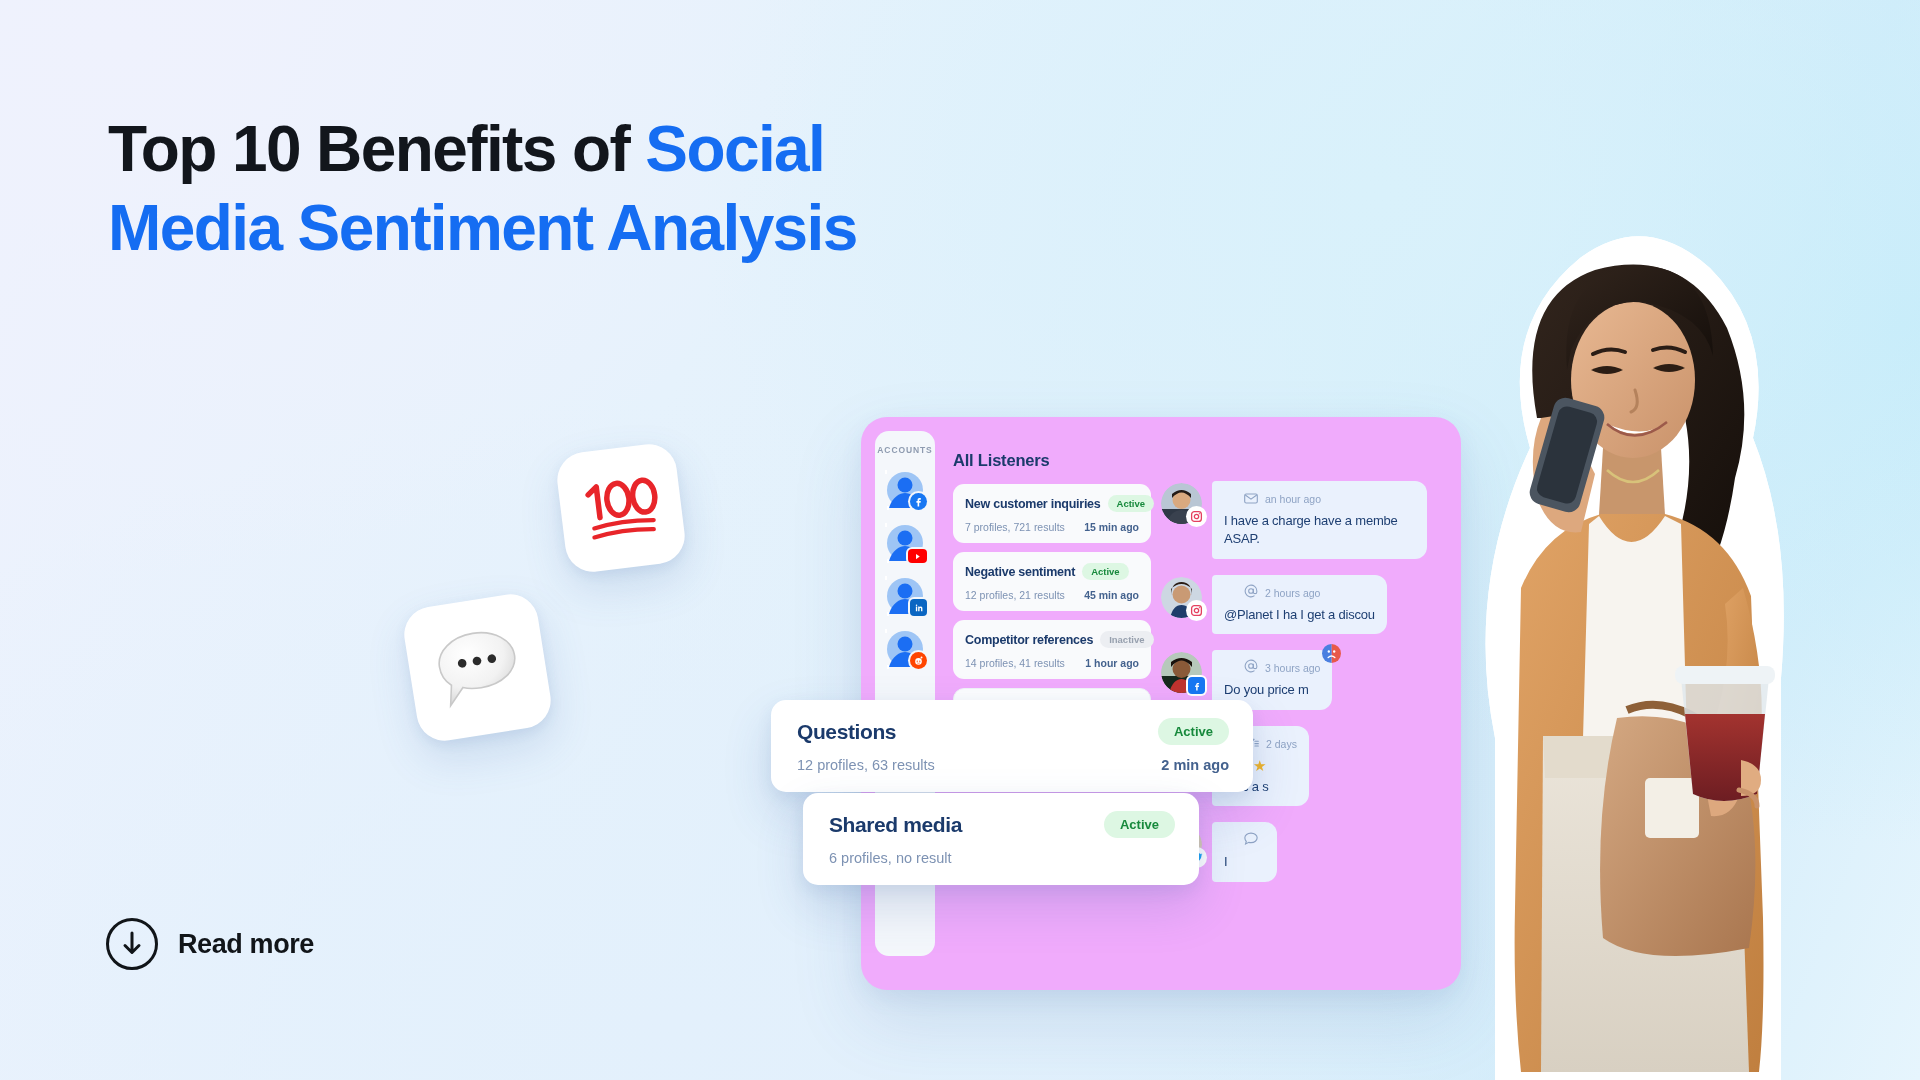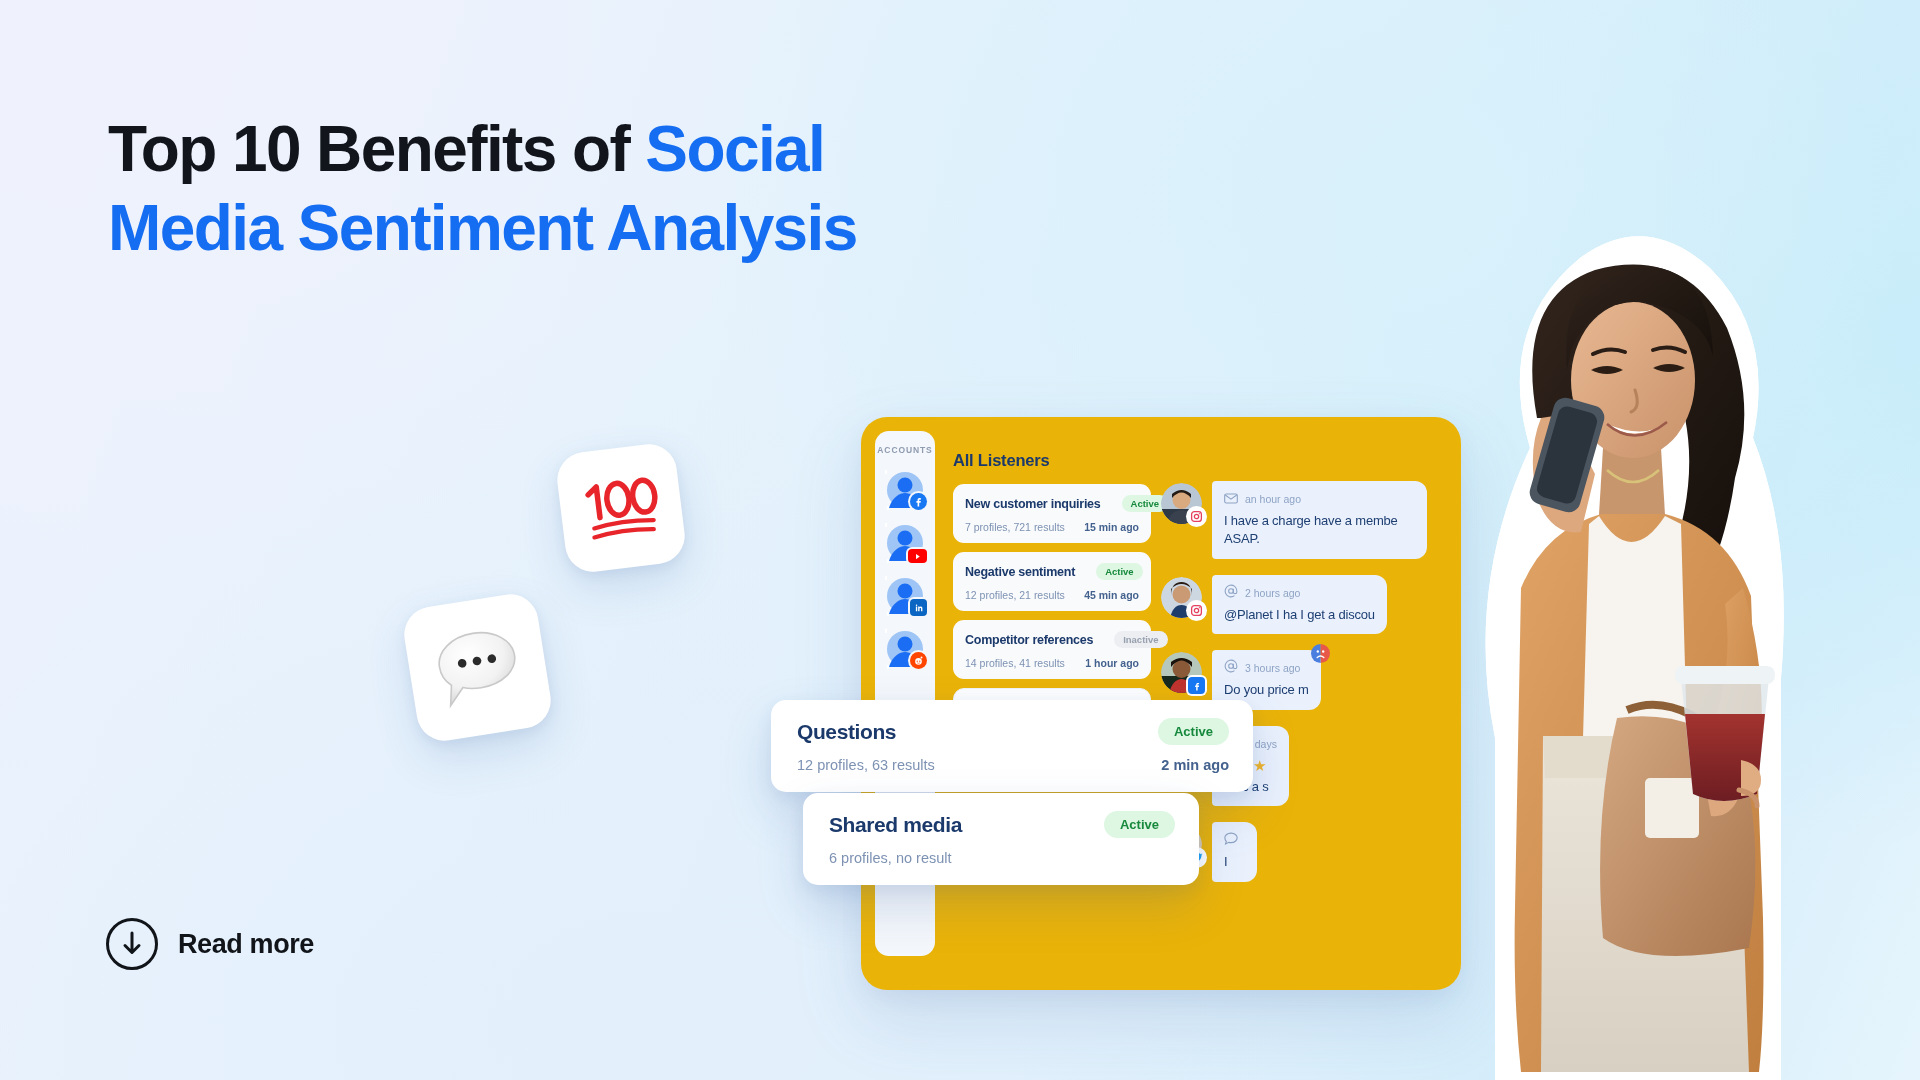--- a/index.html
+++ b/index.html
@@ -42,21 +42,21 @@
     box-shadow: 0 18px 42px rgba(70,110,170,.17), 0 4px 12px rgba(70,110,170,.10);
     display:flex; align-items:center; justify-content:center;
   }
   .emoji-100 { left:561px; top:448px; width:120px; height:120px; transform:rotate(-7deg); }
   .emoji-chat { left:410px; top:600px; width:135px; height:135px; transform:rotate(-9deg); }
   .emoji-100 svg, .emoji-chat svg { display:block; }
 
   
   .dashboard {
     position:absolute; left:861px; top:417px; width:600px; height:573px;
-    background:#eab308; border-radius:26px;
+    background:#f0abfc; border-radius:26px;
     box-shadow: 0 30px 70px rgba(60,100,160,.15), 0 8px 22px rgba(60,100,160,.08);
     overflow:hidden;
   }
   .dash-inner { display:flex; height:100%; padding:14px 0 0 14px; }
 
   
   .accounts-rail {
     width:60px; flex:0 0 60px; background:#f4f7fb; border-radius:14px;
     padding:14px 0 0 0; display:flex; flex-direction:column; align-items:center; gap:17px;
     height:525px;
@@ -80,21 +80,21 @@
 
   
   .listeners { flex:0 0 216px; padding:20px 0 0 18px; }
   .listeners-h {
     font-size:16.5px; font-weight:700; color:#1b3a6b; letter-spacing:-0.2px; margin-bottom:14px;
   }
   .lcard {
     background:#f9fafc; border-radius:11px; padding:11px 12px 10px 12px; margin-bottom:9px;
     width:198px;
   }
-  .lcard-top { display:flex; align-items:center; gap:21px; margin-bottom:9px; }
+  .lcard-top { display:flex; align-items:center; gap:7px; margin-bottom:9px; }
   .lcard-title { font-size:12.5px; font-weight:700; color:#1b3a6b; letter-spacing:-0.25px; white-space:nowrap; }
   .pill {
     font-size:9.5px; font-weight:600; padding:3px 9px; border-radius:10px; white-space:nowrap;
   }
   .pill.active { background:#ddf7e3; color:#17893c; }
   .pill.inactive { background:#eceef2; color:#97a0ae; }
   .lcard-bot { display:flex; justify-content:space-between; align-items:center; }
   .lcard-meta { font-size:10.5px; color:#7d92b3; }
   .lcard-time { font-size:10.5px; font-weight:700; color:#44628e; }
   .lcard.blank { height:62px; background:#fcfdfe; border:1px solid #f0f3f7; }
@@ -110,21 +110,21 @@
   .feed-badge {
     position:absolute; right:-3px; bottom:-1px; width:17px; height:17px; border-radius:5px;
     display:flex; align-items:center; justify-content:center; background:#fff;
     box-shadow:0 0 0 2px #fff;
   }
   .feed-badge.rnd { border-radius:50%; }
   .bubble {
     background:#eaf1fd; border-radius:4px 12px 12px 4px; padding:9px 12px 10px 12px;
     max-width:215px; position:relative;
   }
-  .bubble-head { display:flex; align-items:center; gap:7px; margin-bottom:4px; }
+  .bubble-head { display:flex; align-items:center; gap:7px; margin-bottom:4px;margin-left:20px; }
   .bubble-time { font-size:10.5px; color:#8ea3c4; font-weight:500; }
   .bubble-text { font-size:13px; color:#1e3f72; line-height:1.42; letter-spacing:-0.2px; }
   .bubble-stars { font-size:15px; color:#f0b429; letter-spacing:1px; margin:2px 0 3px; }
   .mood {
     position:absolute; right:-9px; top:-6px; width:19px; height:19px; border-radius:50%;
   }
 
   
   .float-card {
     position:absolute; background:#fff; border-radius:15px;

